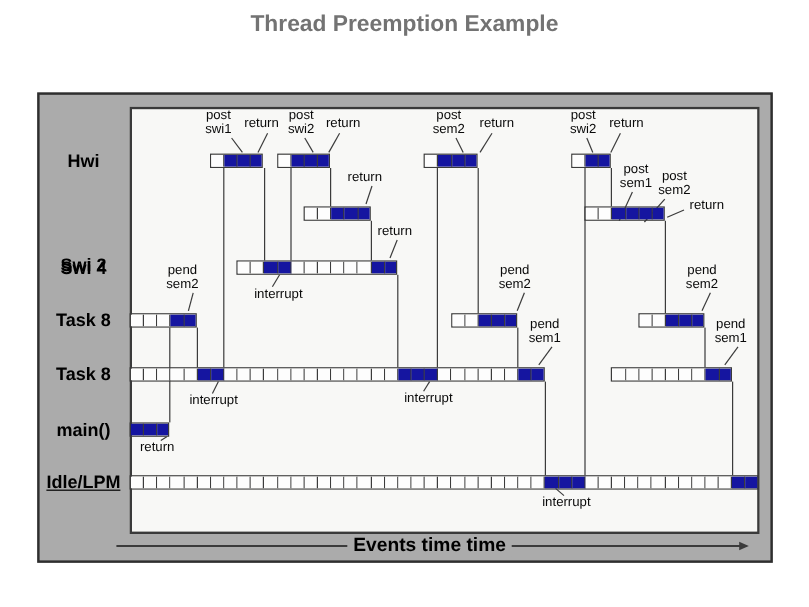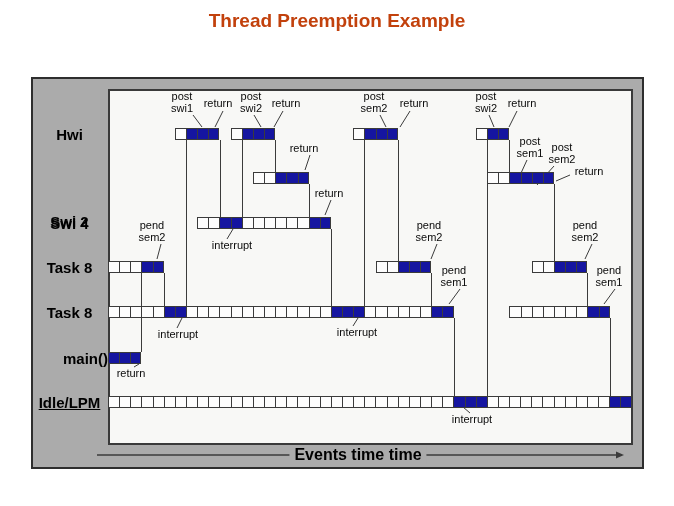--- a/index.html
+++ b/index.html
@@ -1,18 +1,18 @@
 <!DOCTYPE html>
 <html><head>
 <meta charset="utf-8">
 <style>
   html,body{margin:0;padding:0;background:#ffffff;}
   body{width:674px;height:506px;position:relative;font-family:"Liberation Sans",sans-serif;overflow:hidden;}
   .abs{position:absolute;}
-  #title{left:0;top:10px;width:674px;text-align:center;font-size:19px;font-weight:bold;color:#c2410c;z-index:6;}
+  #title{left:0;top:10px;width:674px;text-align:center;font-size:19px;font-weight:bold;color:#737373;z-index:6;}
   #frame{background:#ABABAB;border:2px solid #2e2e2e;box-sizing:border-box;z-index:0;}
   #plot{background:#F8F8F6;border:2px solid #3a3a3a;box-sizing:border-box;z-index:1;}
   .row-label{font-size:15px;font-weight:bold;color:#000;text-align:center;z-index:4;}
   .bar{display:flex;border:1px solid #3b3b3b;box-sizing:border-box;overflow:hidden;z-index:3;}
   .cell{flex:0 0 auto;box-sizing:border-box;border-right:1px solid #3b3b3b;height:100%;}
   .cell:last-child{border-right:none;}
   .vline{width:1px;background:#3b3b3b;z-index:2;}
   .annotation{font-size:11px;line-height:11.5px;color:#0a0a0a;text-align:center;white-space:nowrap;transform:translateX(-50%);z-index:5;}
   #pointer-layer{left:0;top:0;z-index:2;}
   #axis-label{transform:translateX(-50%);font-size:16px;font-weight:bold;color:#000;background:#ABABAB;padding:0 5px;z-index:5;white-space:nowrap;}
@@ -52,21 +52,21 @@
     <line x1="97" y1="455" x2="622" y2="455" stroke="#3B3B3B" stroke-width="1.5"></line>
     <polygon points="624,455 616,451.5 616,458.5" fill="#3B3B3B"></polygon>
   </svg>
 
 <div id="rows-layer">
     <div class="row-label abs" style="left: 34px; top: 126px; width: 71px; height: 16px;">Hwi</div>
     <div class="row-label abs" style="left: 34px; top: 170px; width: 71px; height: 16px; margin-top: 43px;">Swi 2</div>
     <div class="row-label abs" style="left: 34px; top: 215px; width: 71px; height: 16px;">Swi 4</div>
     <div class="row-label abs" style="left: 34px; top: 259px; width: 71px; height: 16px;">Task 8</div>
     <div class="row-label abs" style="left: 34px; top: 304px; width: 71px; height: 16px;">Task 8</div>
-    <div class="row-label abs" style="left: 34px; top: 350px; width: 71px; height: 16px; margin-left: 16px;">main()</div>
+    <div class="row-label abs" style="left: 34px; top: 350px; width: 71px; height: 16px;">main()</div>
     <div class="row-label abs" style="left: 34px; top: 394px; width: 71px; height: 16px; text-decoration: underline;">Idle/LPM</div>
   </div>
 <div id="bars-layer">
     <div class="bar abs" style="left: 174.9px; top: 128px; width: 44.6px; height: 12px;">
       <div class="cell" style="width: 11.15px; background: rgb(253, 253, 253);"></div>
       <div class="cell" style="width: 11.15px; background: rgb(21, 21, 160);"></div>
       <div class="cell" style="width: 11.15px; background: rgb(21, 21, 160);"></div>
       <div class="cell" style="width: 11.15px; background: rgb(21, 21, 160);"></div>
     </div>
     <div class="bar abs" style="left: 230.65px; top: 128px; width: 44.6px; height: 12px;">

